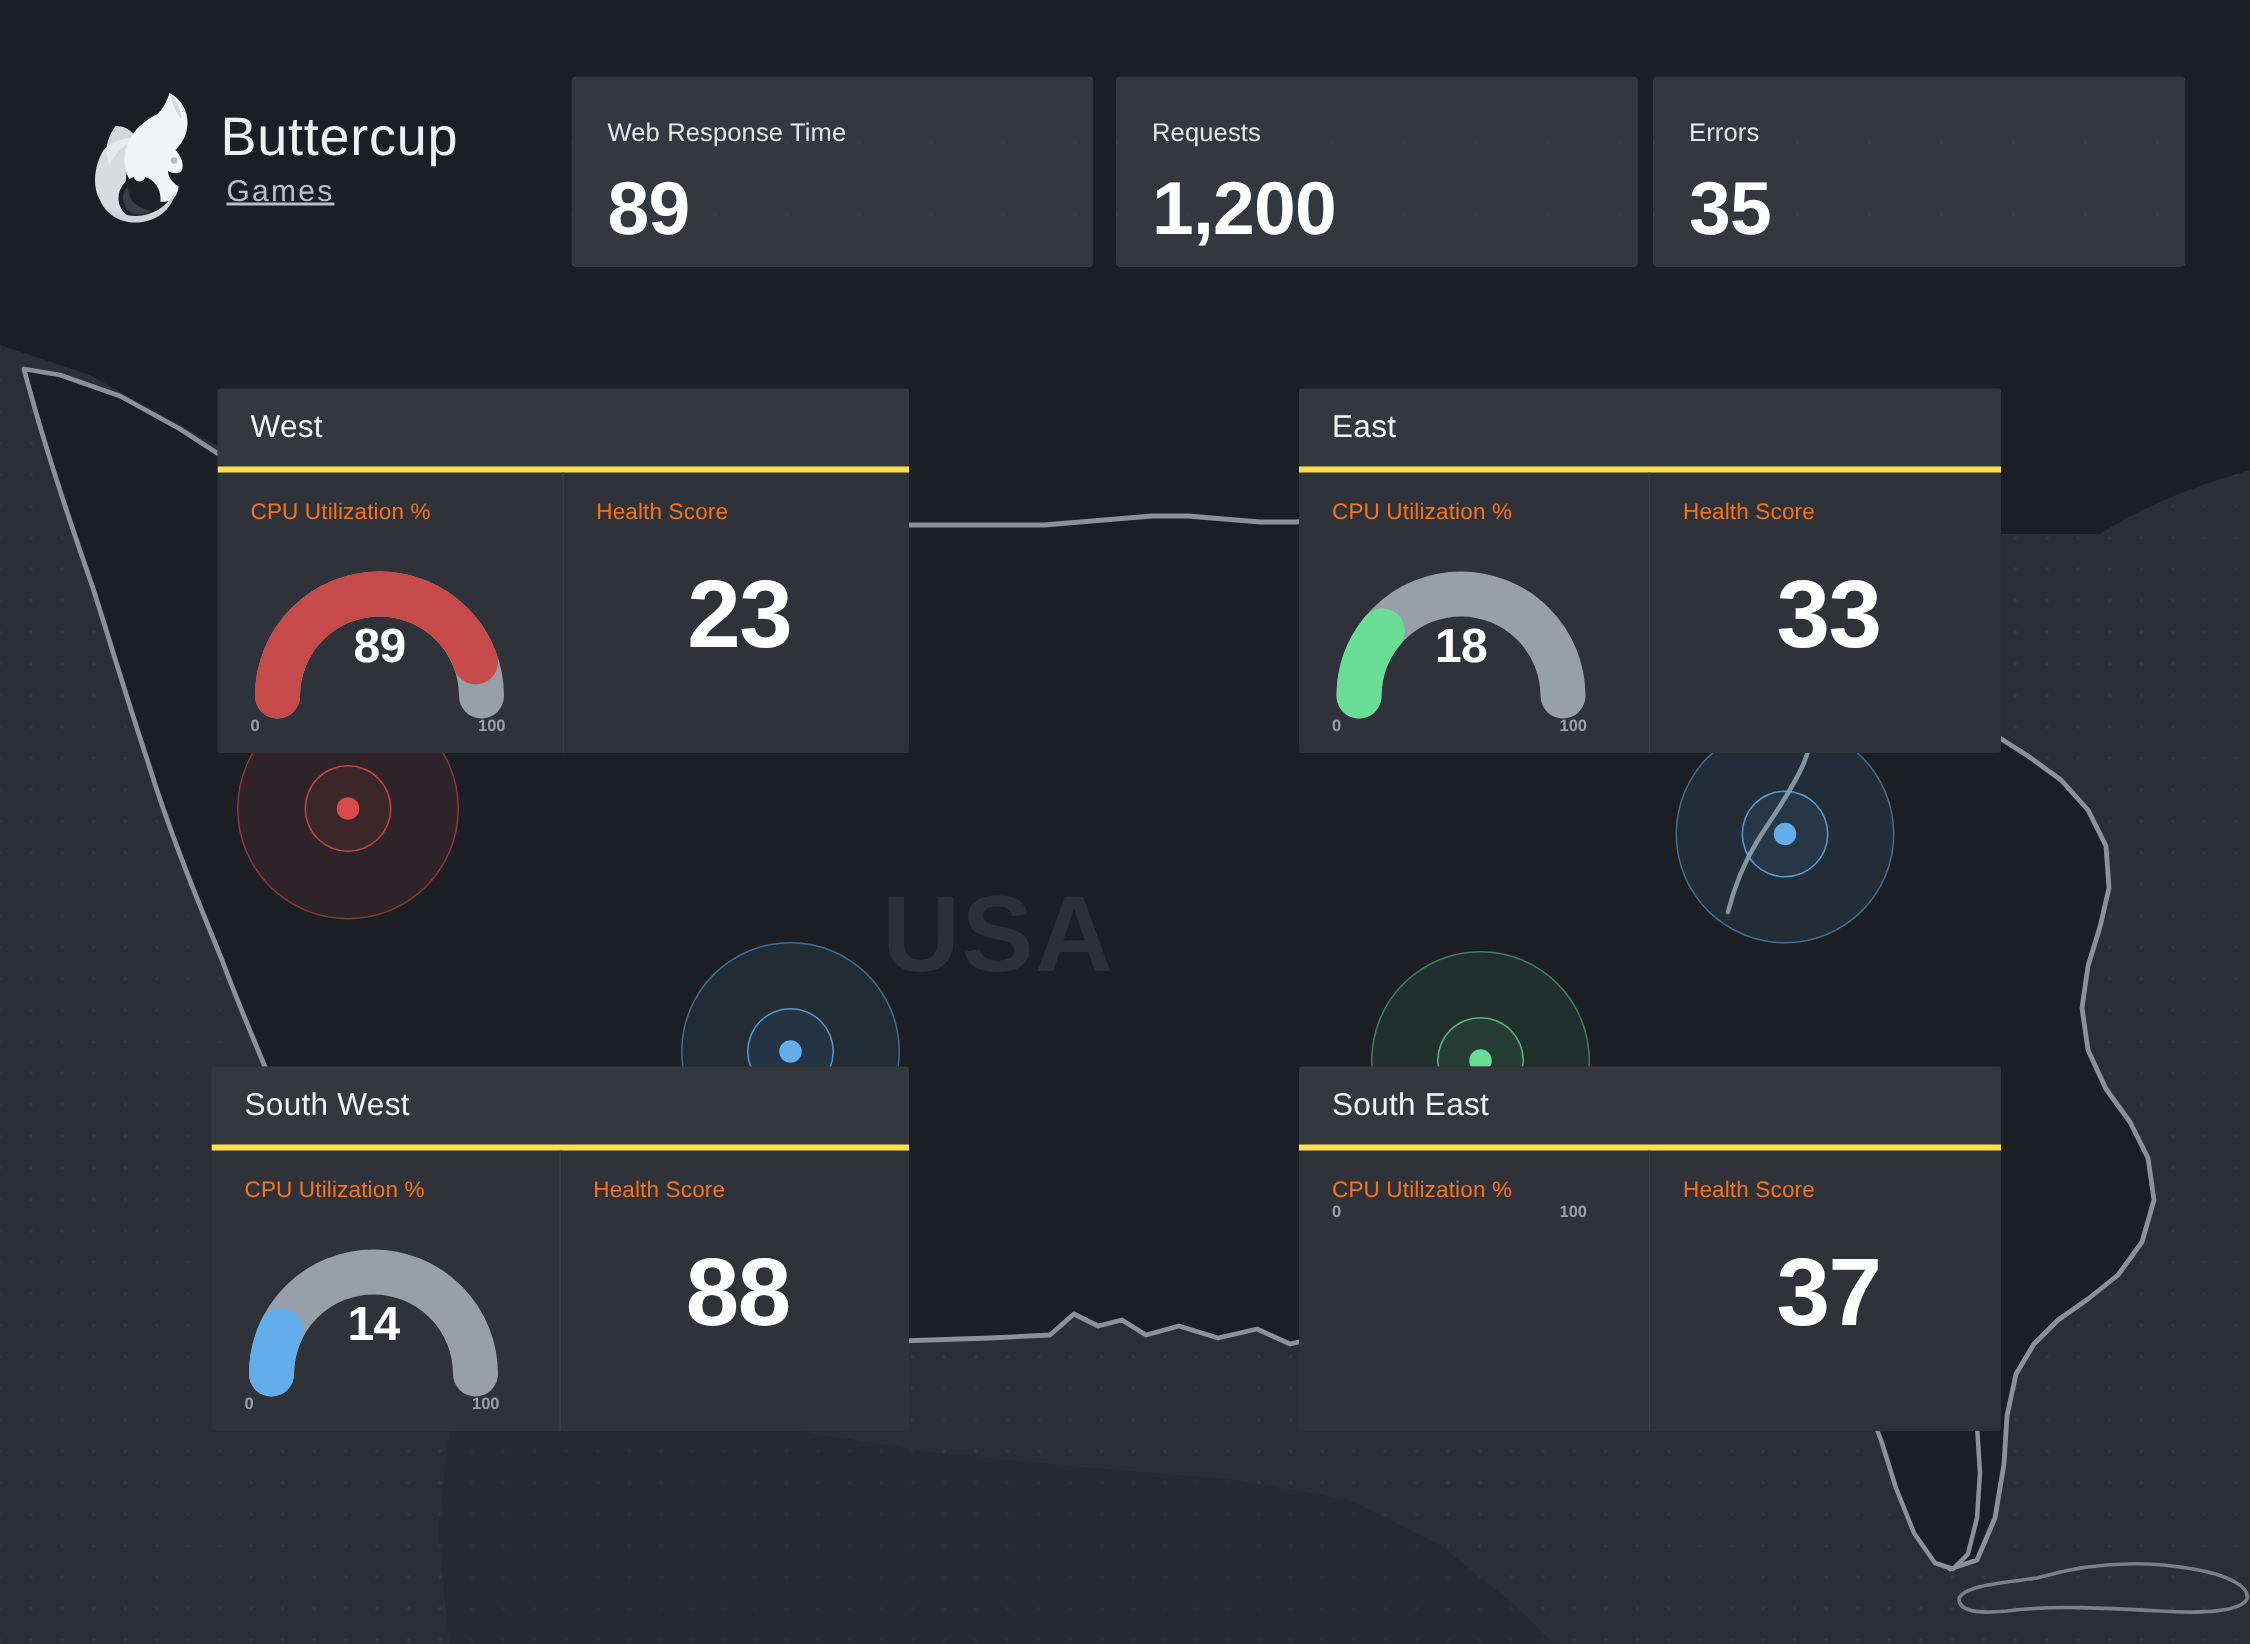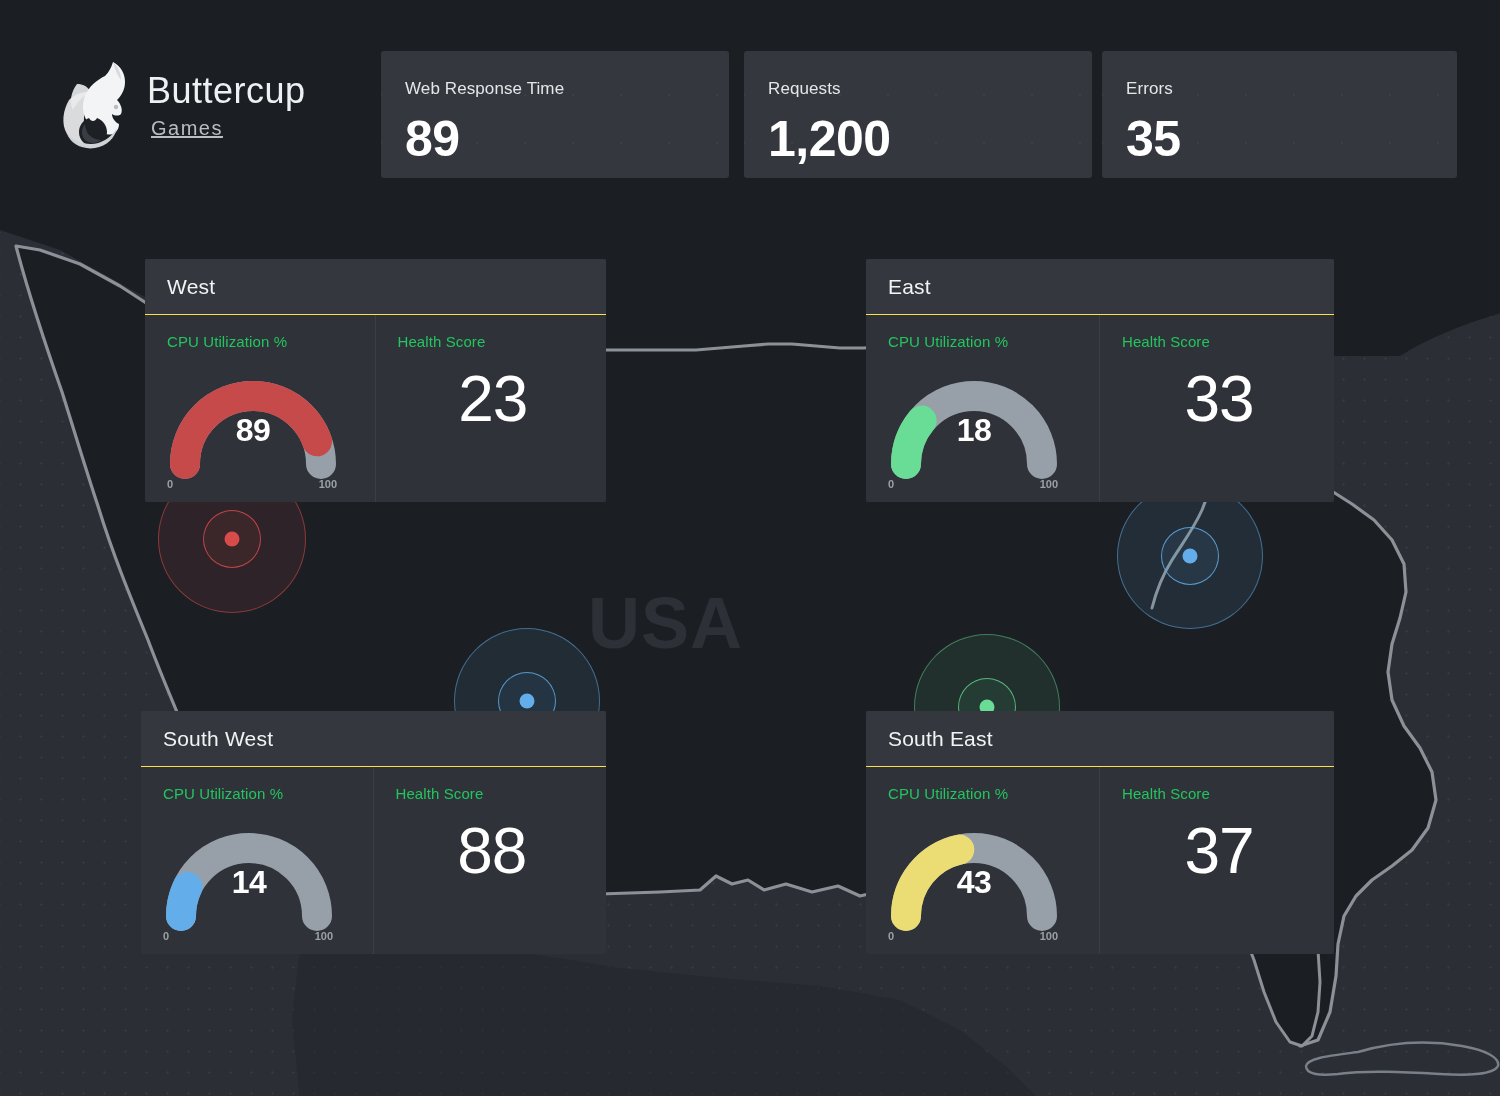--- a/index.html
+++ b/index.html
@@ -105,40 +105,40 @@
     border-radius: 2px;
     overflow: hidden;
     background: #2f3339;
   }
   .panel-header {
     height: 56px;
     background: #34383e;
     display: flex;
     align-items: center;
     padding-left: 22px;
-    border-bottom: 1px solid #fde047;
+    border-bottom: 4px solid #fde047;
   }
   .panel-title {
     font-size: 21px;
     color: #f2f3f4;
     letter-spacing: .2px;
   }
   .panel-body {
     display: flex;
     height: calc(100% - 56px);
   }
   .cell {
     padding: 18px 0 0 22px;
     position: relative;
   }
   .cell.gauge-cell { width: 50%; border-right: 1px solid #3b3f45; }
   .cell.score-cell { width: 50%; }
   .cell-label {
     font-size: 15px;
-    color: #22c55e;
+    color: #f97316;
     letter-spacing: .1px;
   }
 
   .gauge-wrap {
     position: relative;
     width: 180px;
     height: 118px;
     margin-top: 10px;
     margin-left: -4px;
   }
@@ -162,23 +162,23 @@
   .gauge-ticks span {
     position: absolute;
     font-size: 11px;
     color: #9aa0a6;
     font-weight: bold;
   }
   .tick-min { left: 4px; }
   .tick-max { right: 6px; }
 
   .score-value {
-    margin-top: 12px;
+    margin-top: 22px;
     font-size: 64px;
-    font-weight: normal;
+    font-weight: bold;
     color: #ffffff;
     text-align: center;
     letter-spacing: -1px;
     padding-right: 18px;
   }
 
   
   #logo {
     position: absolute;
     left: 55px;
@@ -449,27 +449,20 @@
     </div>
   </div>
 
   <div class="panel" style="left:866px; top:711px; width:468px; height:243px;">
     <div class="panel-header">
       <div class="panel-title">South East</div>
     </div>
     <div class="panel-body">
       <div class="cell gauge-cell">
         <div class="cell-label">CPU Utilization %</div>
-        <div class="gauge-wrap">
-          <svg width="180" height="118" viewBox="0 0 180 118">
-            <path d="M 22,104 A 68,68 0 0 1 158,104" fill="none" stroke="#97a0a9" stroke-width="30" stroke-linecap="round"></path>
-            <path d="M 22,104 A 68,68 0 0 1 158,104" fill="none" stroke="#ebdc74" stroke-width="30" stroke-linecap="round" stroke-dasharray="213.6" stroke-dashoffset="121.8"></path>
-          </svg>
-          <div class="gauge-value">43</div>
-        </div>
         <div class="gauge-ticks">
           <span class="tick-min">0</span>
           <span class="tick-max">100</span>
         </div>
       </div>
       <div class="cell score-cell">
         <div class="cell-label">Health Score</div>
         <div class="score-value">37</div>
       </div>
     </div>

